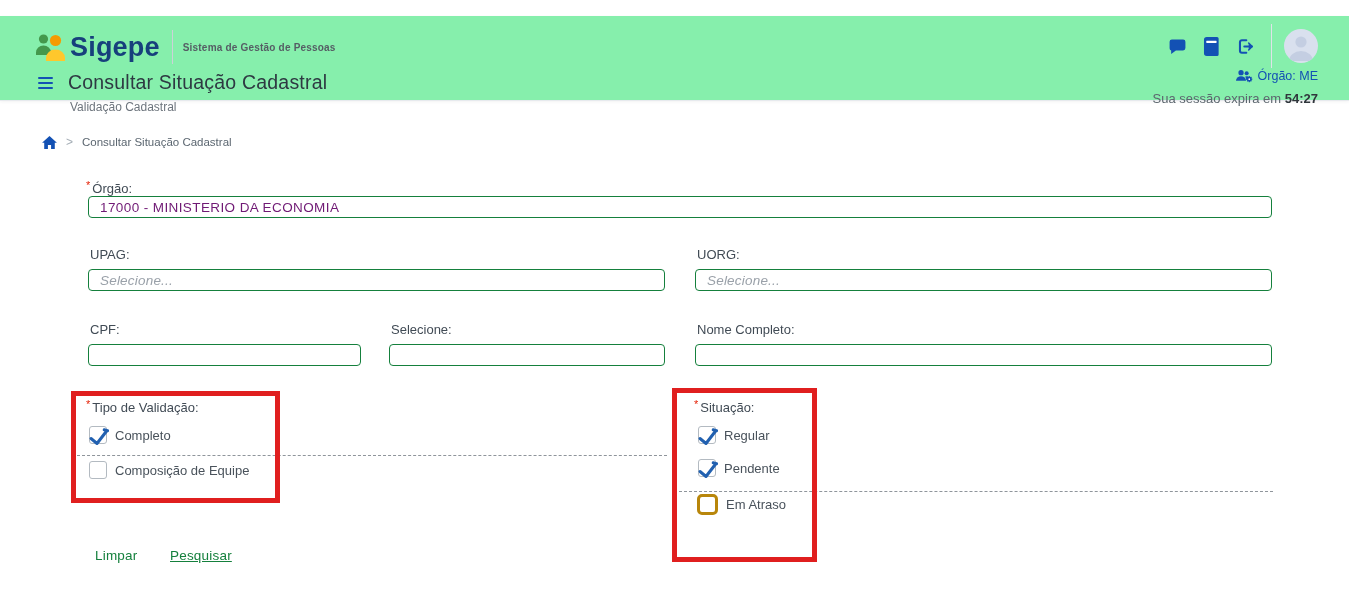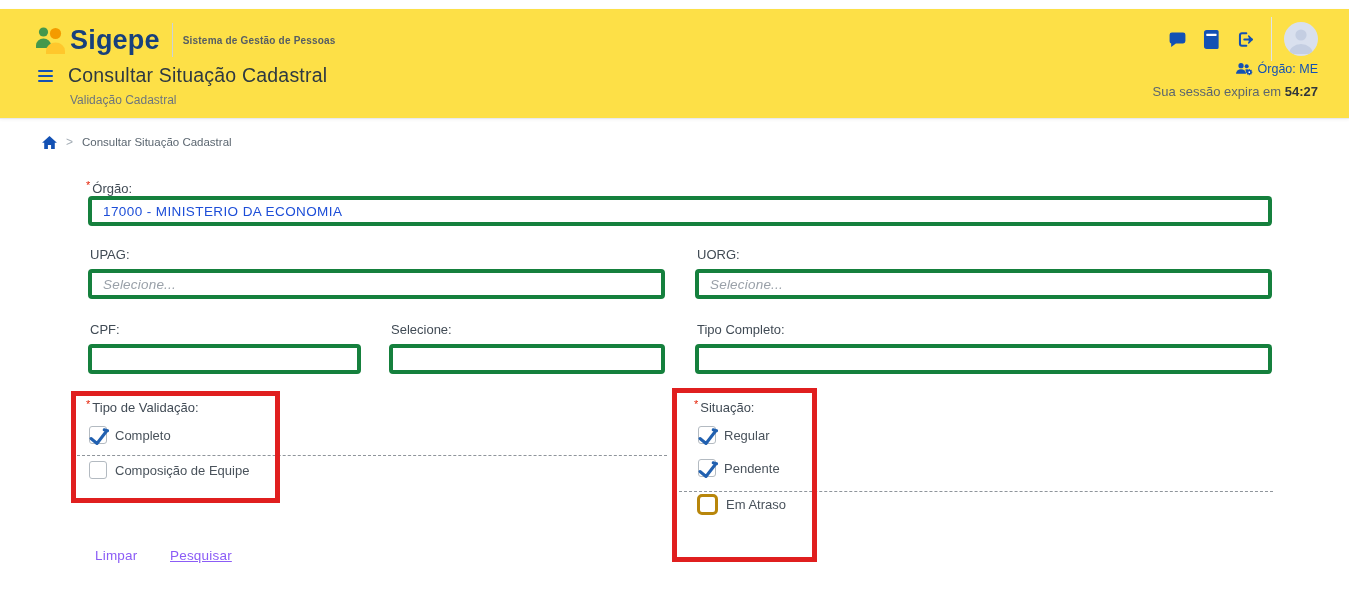--- a/index.html
+++ b/index.html
@@ -3,21 +3,21 @@
 <meta charset="utf-8">
 <style>
   * { margin:0; padding:0; box-sizing:border-box; }
   body { background:#fff; }
   .page {
     position:relative; width:1349px; height:593px; background:#ffffff;
     font-family:"Liberation Sans", sans-serif; overflow:hidden; color:#333;
   }
   
   .header {
-    position:absolute; left:0; top:9px; width:1349px; height:110px; background:#fde047;
+    position:absolute; left:0; top:16px; width:1349px; height:85px; background:#86efac;
     border-bottom:1px solid #e7eaee; box-shadow:0 1px 3px rgba(0,0,0,.05);
   }
   .logo-row { position:absolute; left:34px; top:14px; display:flex; align-items:center; }
   .logo-icon { width:34px; height:32px; }
   .logo-text { font-size:27px; font-weight:bold; color:#17407c; letter-spacing:.2px; margin-left:2px; }
   .logo-divider { width:1px; height:34px; background:#ccd2d8; margin:0 10px 0 12px; }
   .logo-tagline { font-size:10px; color:#555d64; letter-spacing:.2px;font-weight:bold; }
   .header-actions { position:absolute; right:31px; top:8px; height:44px; display:flex; align-items:center; }
   .icon-btn { width:20px; height:20px; margin-right:14px; cursor:pointer; display:flex; align-items:center; justify-content:center; }
   .actions-divider { width:1px; height:44px; background:#dfe3e8; margin:0 12px 0 2px; }
@@ -31,37 +31,37 @@
   .session-info { position:absolute; right:31px; top:75px; font-size:13px; color:#5c666e; }
   .session-info b { color:#30363c; }
   
   .breadcrumb { position:absolute; left:42px; top:135px; display:flex; align-items:center; gap:9px; }
   .breadcrumb .chev { color:#a4adb5; font-size:12px; }
   .breadcrumb .crumb { font-size:11.5px; color:#5b6670; }
   
   .field-label { position:absolute; font-size:13px; color:#414b55; }
   .req { color:#e52207; font-size:11px; vertical-align:4px; margin-right:2px; }
   .txt-input {
-    position:absolute; height:30px; border:4px solid #15803d; border-radius:4px;
+    position:absolute; height:22px; border:1px solid #15803d; border-radius:4px;
     background:#fff; font-family:"Liberation Sans", sans-serif; font-size:13.5px;
-    color:#1d4ed8; padding:0 11px; letter-spacing:.4px; outline:none;
+    color:#701a75; padding:0 11px; letter-spacing:.4px; outline:none;
   }
   .txt-input::placeholder { font-style:italic; color:#9aa1a9; letter-spacing:.2px; }
   .checkbox-row { position:absolute; display:flex; align-items:center; gap:8px; cursor:pointer; }
   .checkbox {
     width:18px; height:18px; border:1.5px solid #b3bac1; border-radius:3px; background:#fff;
     position:relative; flex:0 0 auto;
   }
   .checkbox .check-icon { display:none; position:absolute; left:-2px; top:-1px; overflow:visible; }
   .checkbox.checked .check-icon { display:block; }
   .checkbox.focused { width:21px; height:21px; border:3px solid #b8860b; border-radius:5px; }
   .cb-label { font-size:13px; color:#49525b; }
   .dashed-sep { position:absolute; border-top:1.5px dashed #8f959b; height:0; }
   .annotation-box { position:absolute; border:5px solid #e01f1f; background:transparent; pointer-events:none; }
-  .text-btn { position:absolute; background:none; border:none; color:#8b5cf6; font-size:13.5px; font-family:"Liberation Sans", sans-serif; cursor:pointer; letter-spacing:.2px; }
+  .text-btn { position:absolute; background:none; border:none; color:#15803d; font-size:13.5px; font-family:"Liberation Sans", sans-serif; cursor:pointer; letter-spacing:.2px; }
 </style>
 </head>
 <body>
 
 <div class="page">
 
   <div class="header">
     <div class="logo-row">
       <svg class="logo-icon" viewBox="0 0 34 32">
         <circle cx="9.5" cy="8" r="4.6" fill="#44984c"></circle>
@@ -143,21 +143,21 @@
 
   <div class="field-label" style="left:90px; top:247px;">UPAG:</div>
   <input class="txt-input" style="left: 88px; top: 269px; width: 577px;" placeholder="Selecione...">
   <div class="field-label" style="left:697px; top:247px;">UORG:</div>
   <input class="txt-input" style="left: 695px; top: 269px; width: 577px;" placeholder="Selecione...">
 
   <div class="field-label" style="left:90px; top:322px;">CPF:</div>
   <input class="txt-input" style="left: 88px; top: 344px; width: 273px;">
   <div class="field-label" style="left:391px; top:322px;">Selecione:</div>
   <input class="txt-input" style="left: 389px; top: 344px; width: 276px;">
-  <div class="field-label" style="left:697px; top:322px;">Tipo Completo:</div>
+  <div class="field-label" style="left:697px; top:322px;">Nome Completo:</div>
   <input class="txt-input" style="left: 695px; top: 344px; width: 577px;">
 
   <div class="field-label" style="left:86px; top:398px;"><span class="req">*</span><span>Tipo de Validação:</span></div>
 
   <div class="checkbox-row" style="left:89px; top:426px;">
     <span class="checkbox checked">
       <svg class="check-icon" width="22" height="21" viewBox="0 0 22 21">
           <path d="M3 12.5 L9 17.5 L19 4.5 M16.2 3.8 L19.6 4.6" stroke="#2160b0" stroke-width="3" fill="none" stroke-linecap="round" stroke-linejoin="round"></path>
         </svg>
     </span>

